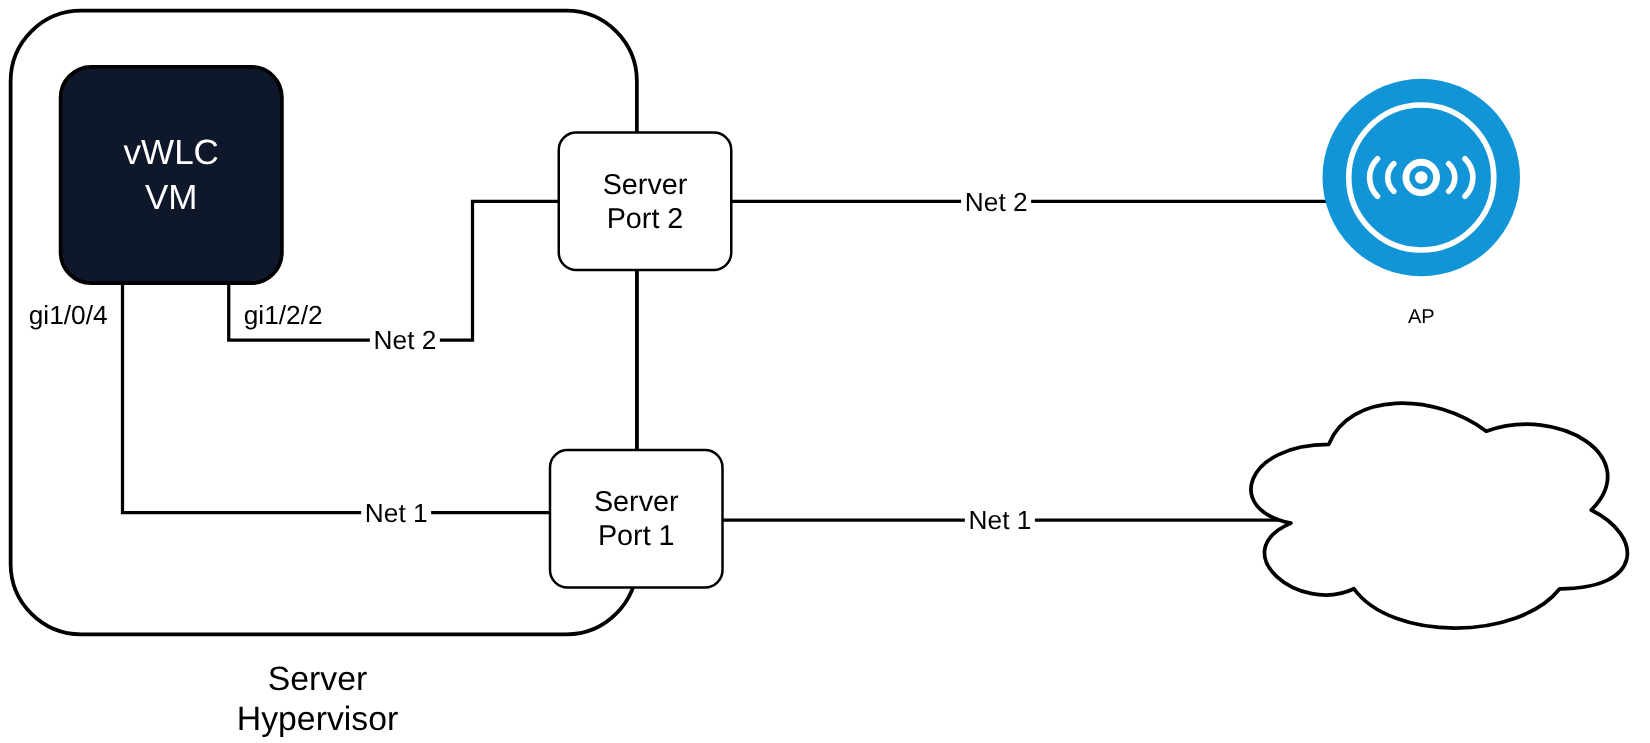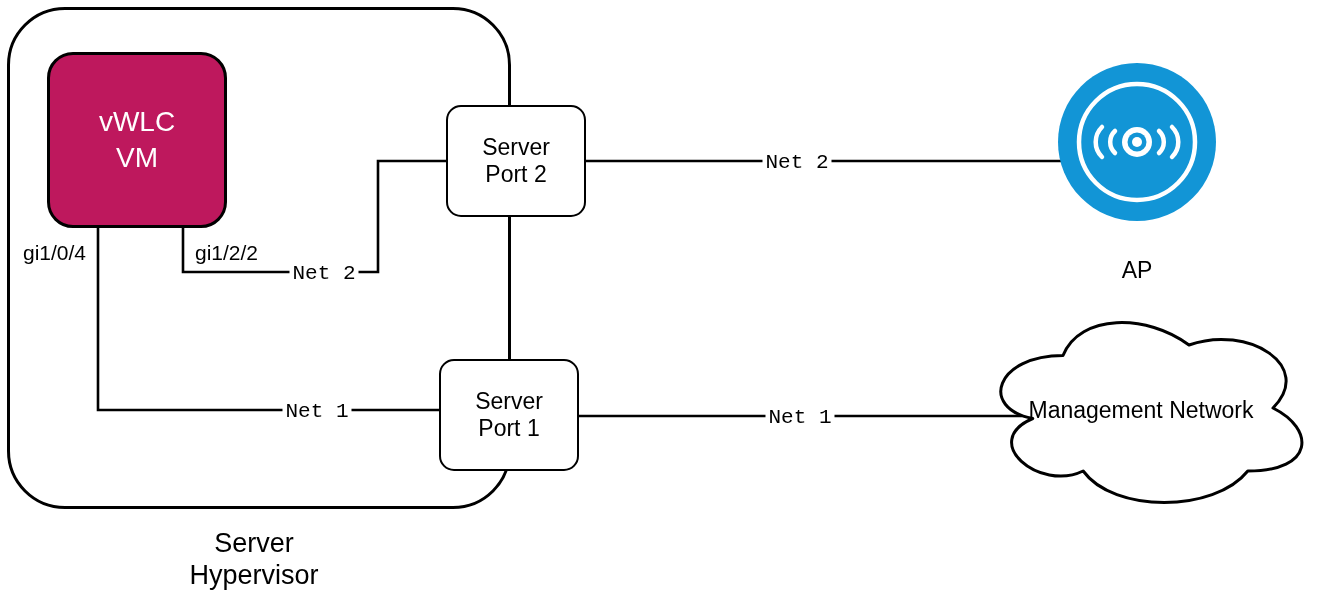--- a/index.html
+++ b/index.html
@@ -12,52 +12,52 @@
   #hypervisor-box{
     left:7px;top:7px;width:504px;height:502px;
     border:3px solid #000;border-radius:58px;background:transparent;
     box-sizing:border-box;z-index:0;
   }
   
   #edges-svg{left:0;top:0;z-index:1;}
   
   #vwlc-node{
     left:47px;top:52px;width:180px;height:176px;box-sizing:border-box;
-    background:#be185d;border:3px solid #000;border-radius:26px;
+    background:#0f172a;border:3px solid #000;border-radius:26px;
     display:flex;align-items:center;justify-content:center;z-index:2;
   }
   #vwlc-node .node-label{
     color:#fff;font-size:28px;line-height:36px;text-align:center;white-space:pre-line;
   }
   
   .port-box{
     width:140px;height:112px;box-sizing:border-box;background:#fff;
     border:2.5px solid #000;border-radius:15px;
     display:flex;align-items:center;justify-content:center;z-index:2;
   }
   #port2-node{left:446px;top:105px;}
   #port1-node{left:439px;top:359px;}
   .port-box .node-label{
     font-size:23px;line-height:27px;text-align:center;white-space:pre-line;
   }
   
   .edge-label{
     font-size:21px;line-height:23px;background:#fff;padding:0 3px;z-index:3;white-space:nowrap;
   }
-  .edge-label.centered{transform:translate(-50%,-50%);font-family:Liberation Mono, monospace;}
+  .edge-label.centered{transform:translate(-50%,-50%);}
   
   #hypervisor-label{
     left:254px;top:527px;transform:translateX(-50%);
     font-size:27px;line-height:32px;text-align:center;white-space:pre-line;z-index:3;
   }
   
   #ap-icon{left:1057px;top:62px;z-index:2;}
   #ap-label{
-    left:1137px;top:256px;transform:translateX(-50%);
-    font-size:23px;line-height:28px;z-index:3;
+    left:1137px;top:240px;transform:translateX(-50%);
+    font-size:16px;line-height:28px;z-index:3;
   }
   
   #cloud-svg{left:977px;top:301px;z-index:2;}
   #cloud-label{
     left:1141px;top:410px;transform:translate(-50%,-50%);
     font-size:23px;line-height:26px;white-space:nowrap;z-index:3;
   }
 </style>
 </head>
 <body>
@@ -121,15 +121,14 @@
 
   <svg class="abs" id="cloud-svg" width="340" height="214" viewBox="0 0 340 214">
     <path d="M 86 54.5
              C 18.8 54.5 2 107 55.76 117.5
              C 2 140.6 62.48 191 106.16 170
              C 136.4 212 237.2 212 270.8 170
              C 338 170 338 128 296 107
              C 338 65 270.8 23 212 44
              C 170 12.5 102.8 12.5 86 54.5 Z" fill="#fff" stroke="#000" stroke-width="3" stroke-linejoin="round"></path>
   </svg>
-  <div class="abs" id="cloud-label">Management Network</div>
 
 </div>
 
 </body></html>

